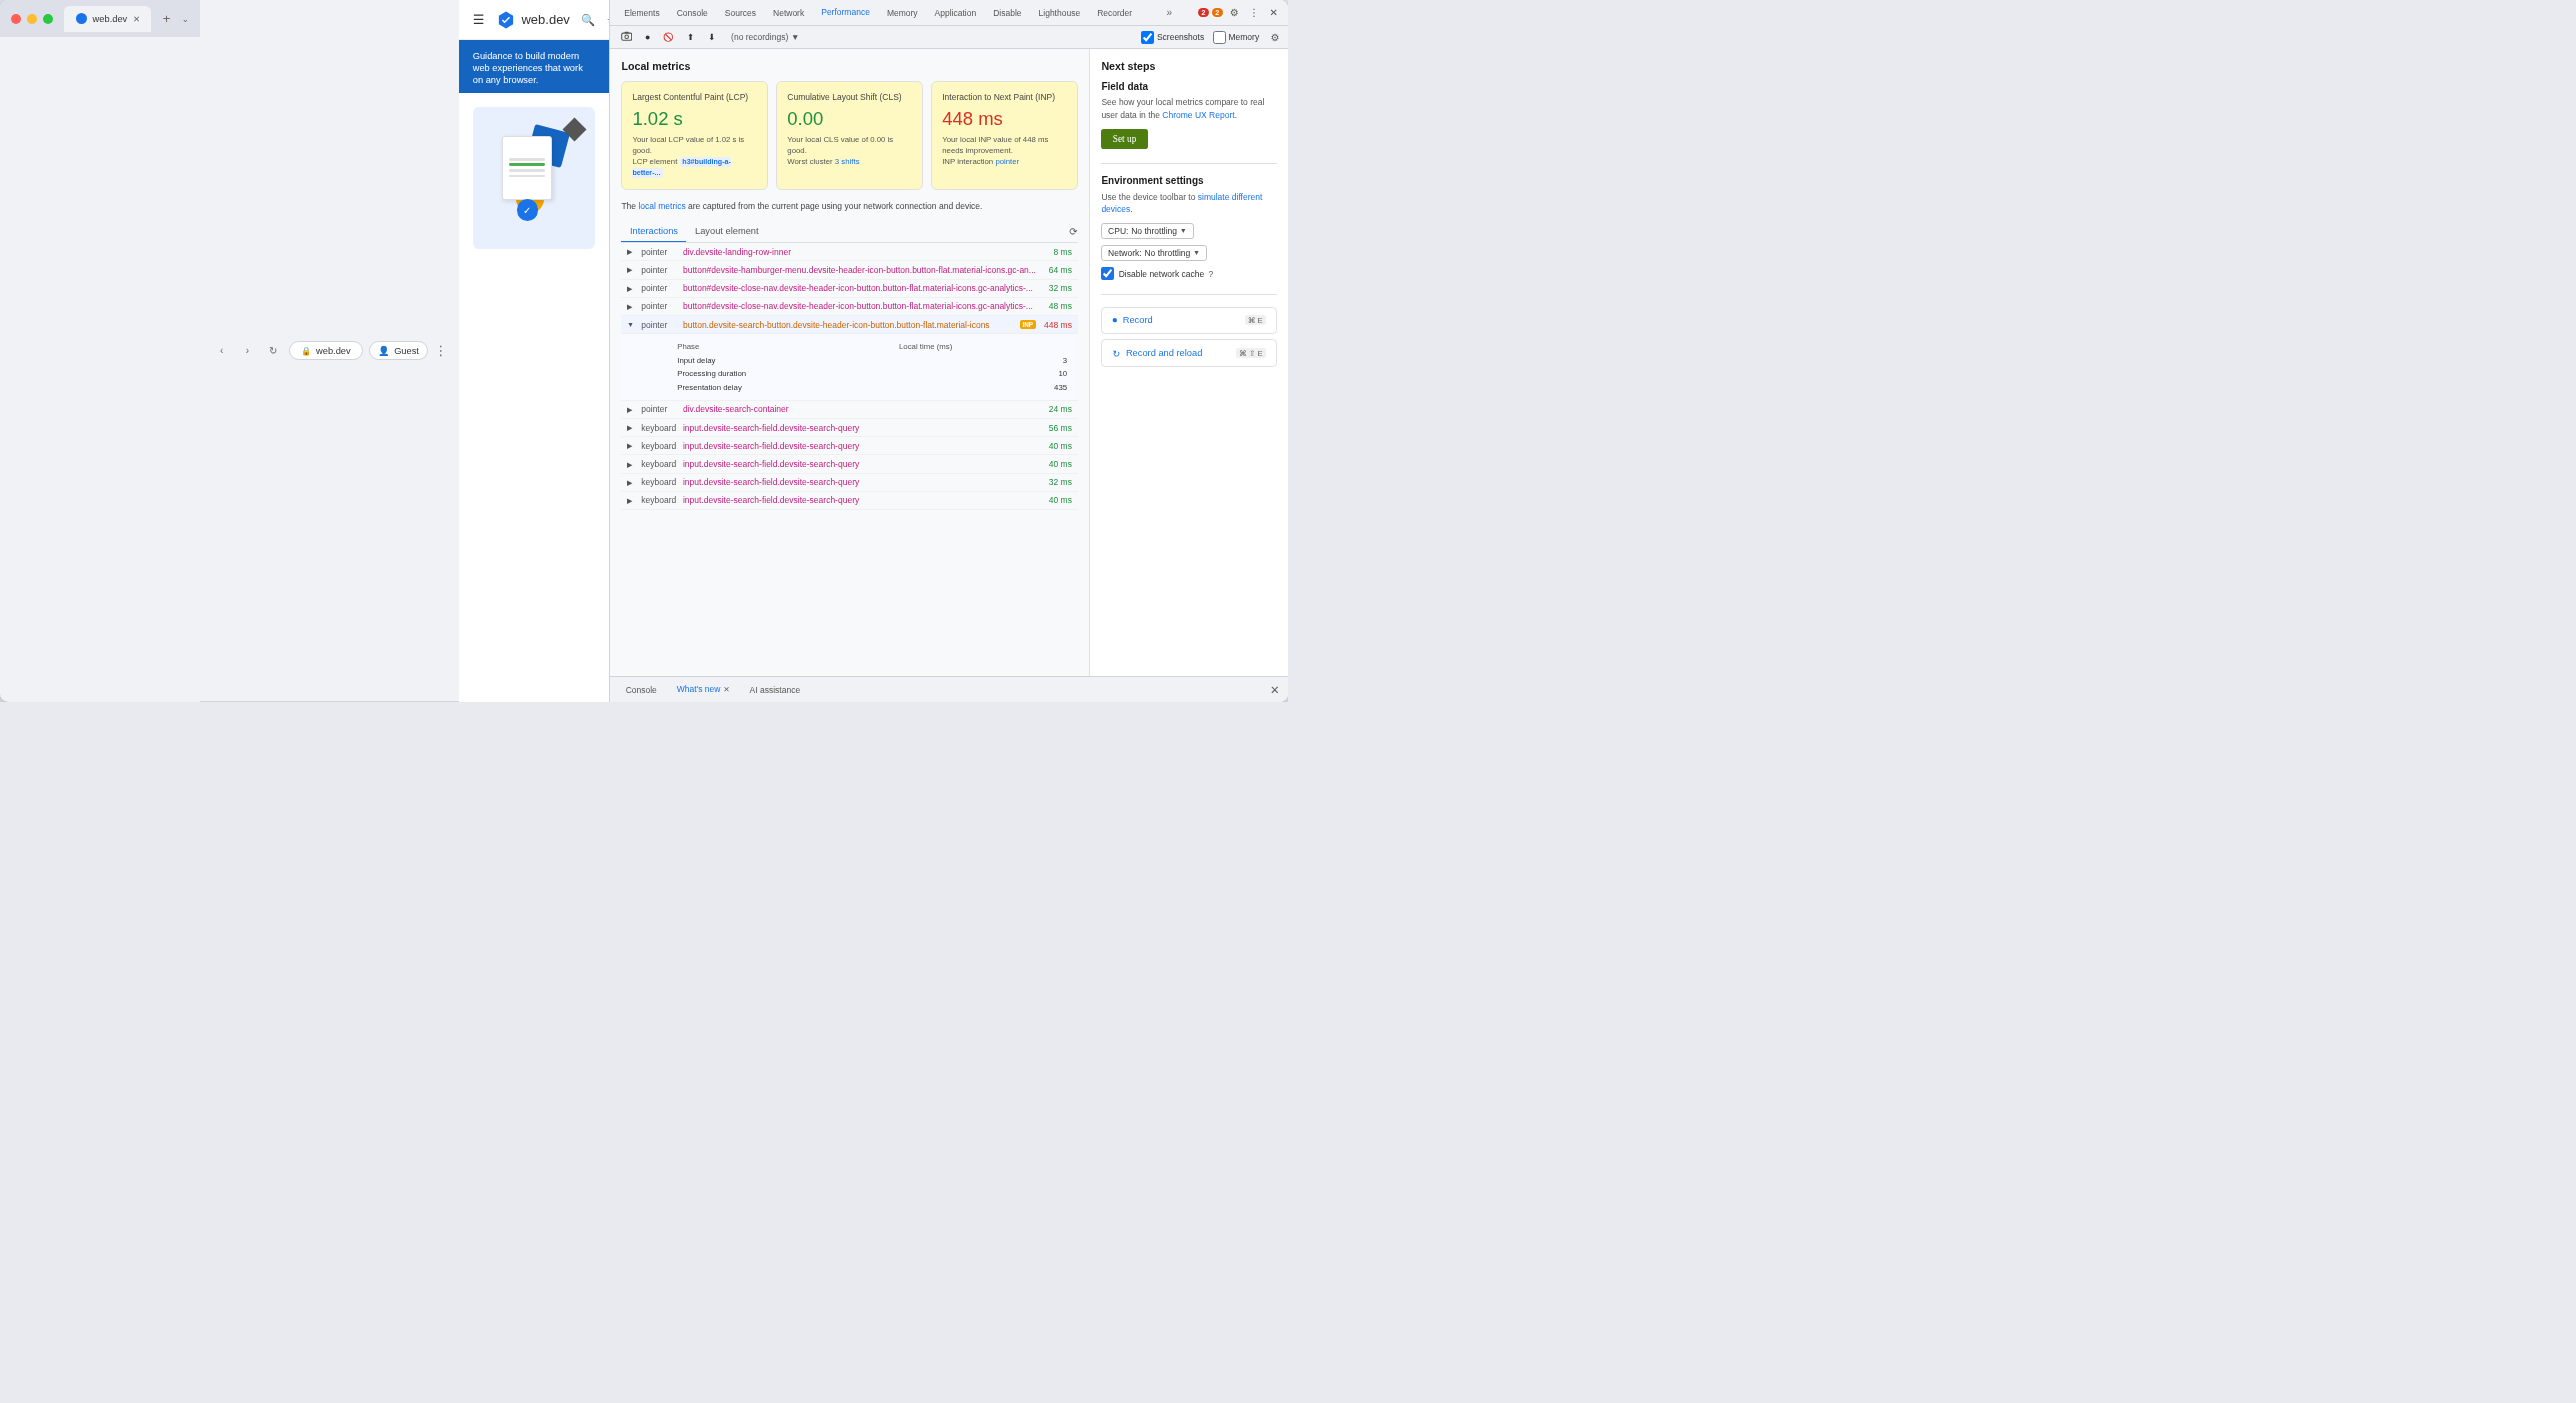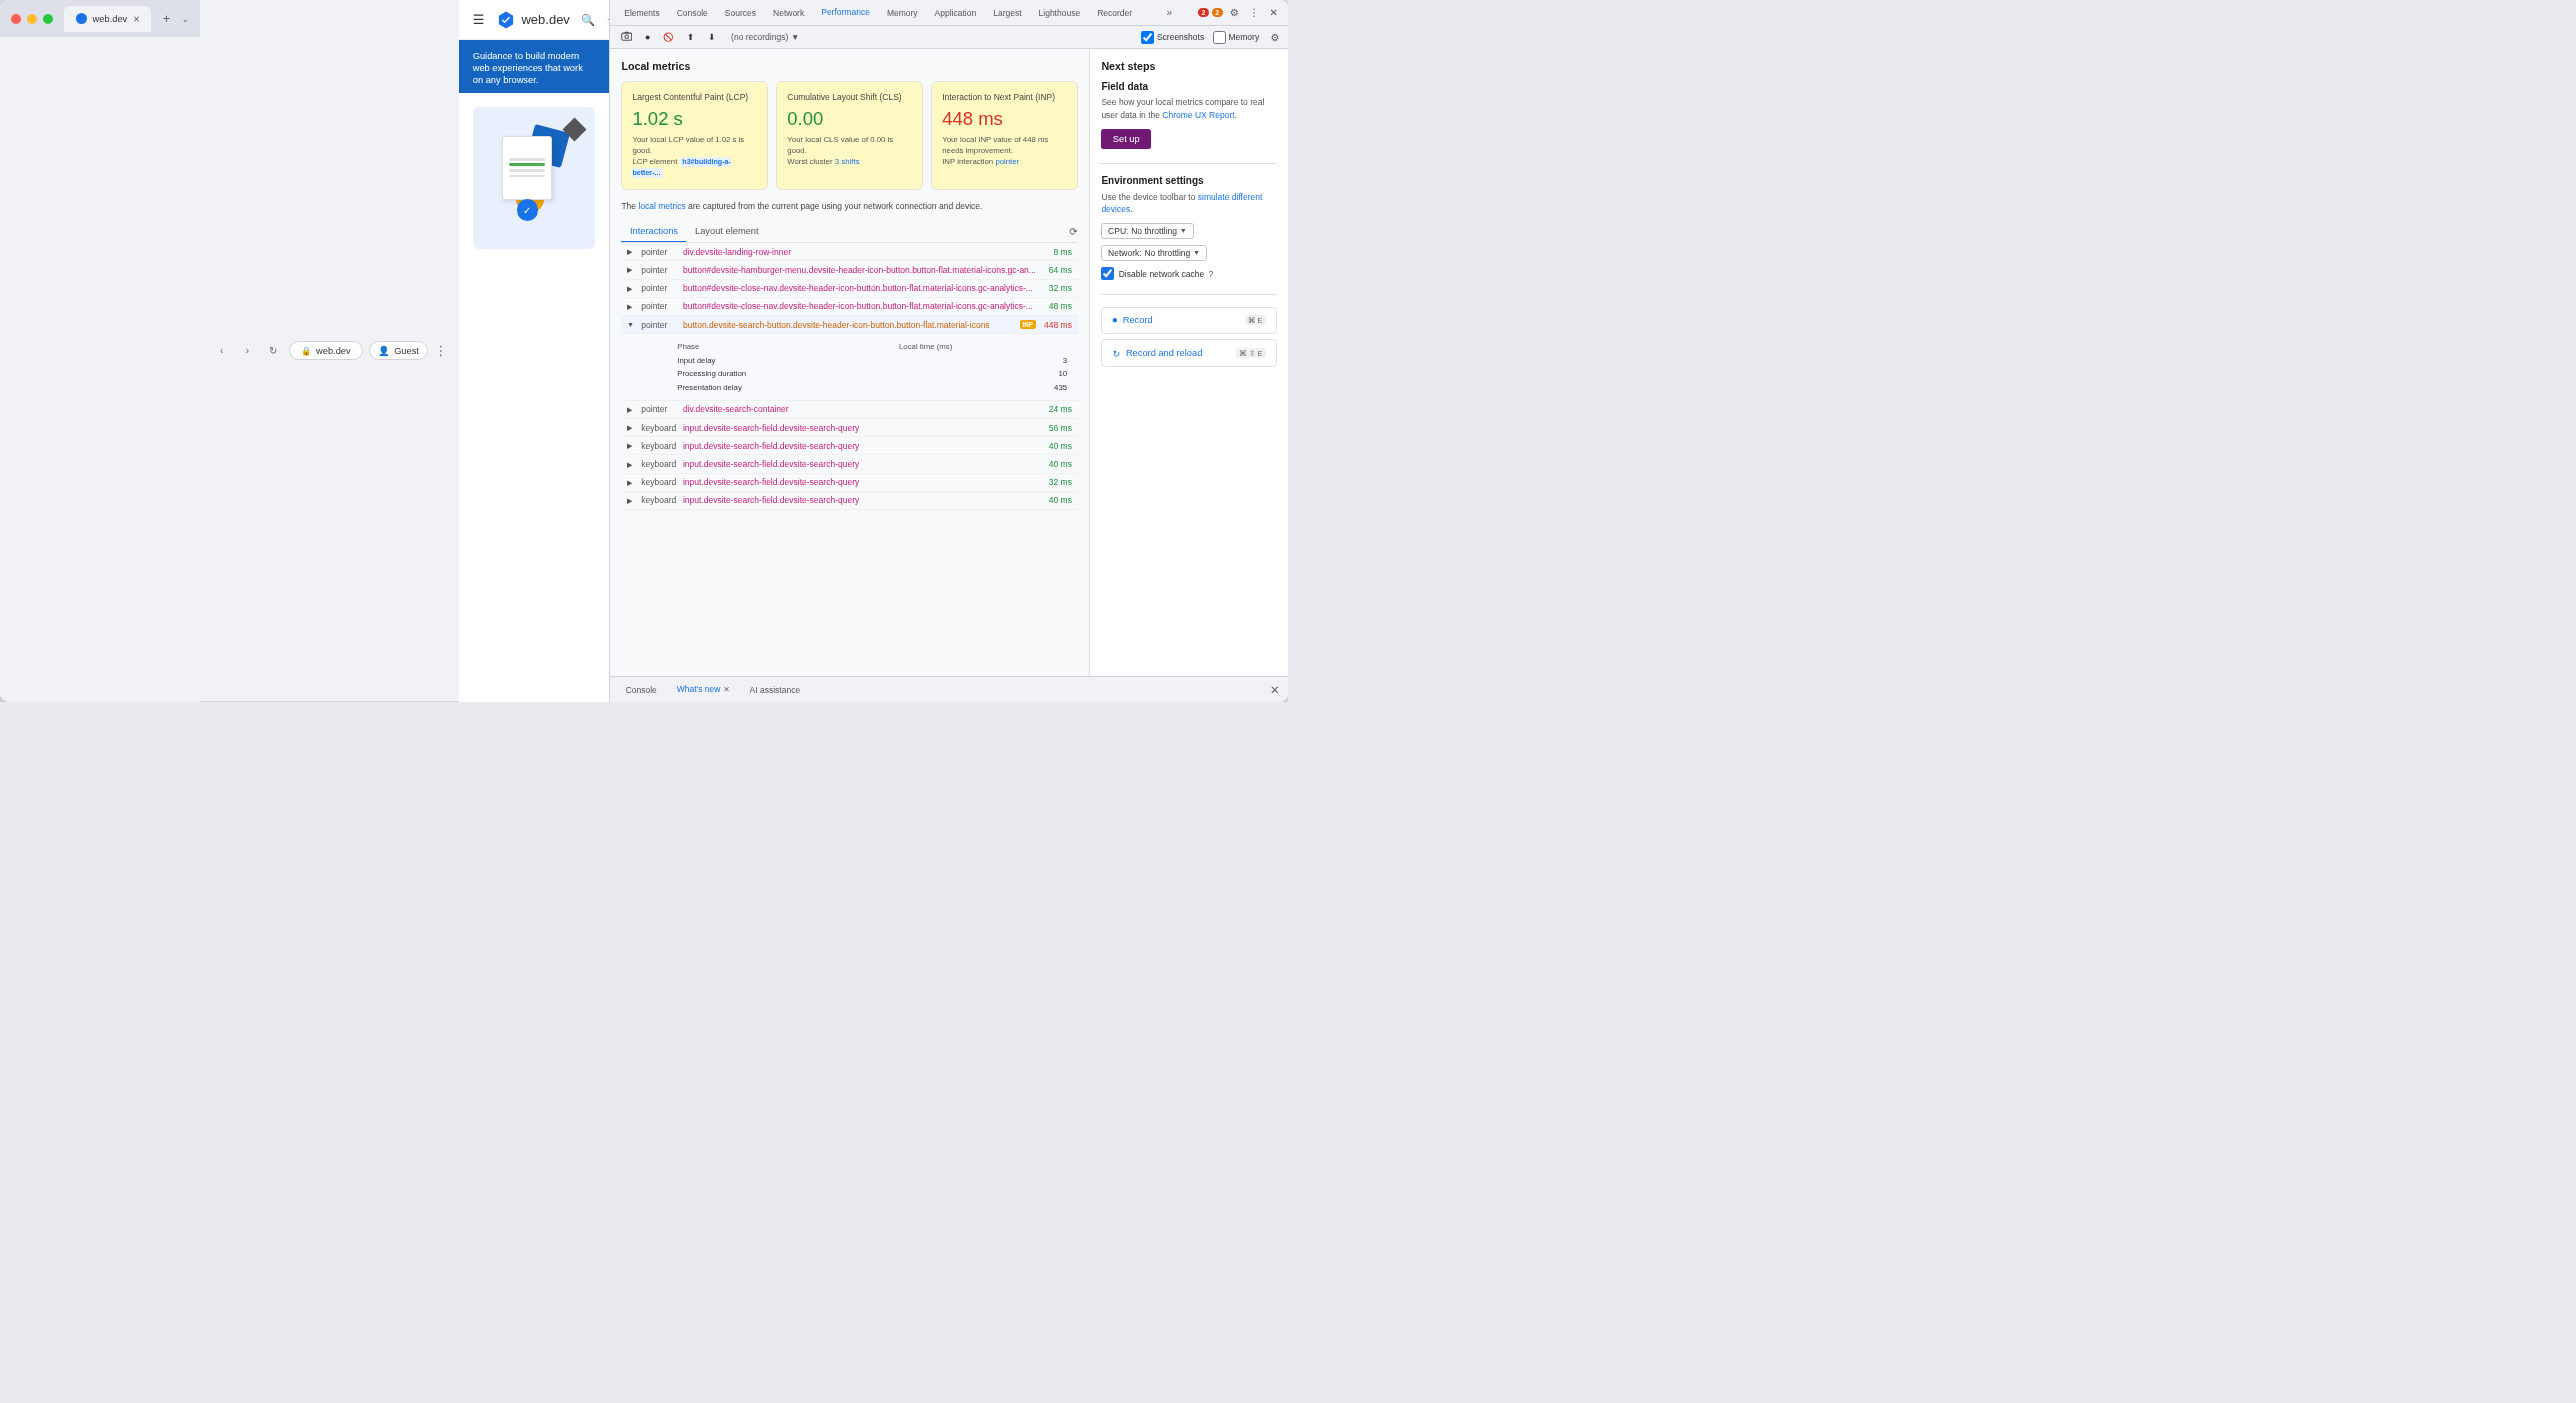--- a/index.html
+++ b/index.html
@@ -111,21 +111,21 @@
     .phase-table { width: 100%; }
     .phase-table th { text-align: left; color: #555; font-weight: 500; padding: 1.4px 2.8px; font-size: 7.8px; }
     .phase-table td { padding: 1.4px 2.8px; font-size: 7.8px; color: #333; }
     .phase-table td.right { text-align: right; }
 
     
     .sidebar-section { margin-bottom: 14.2px; }
     .sidebar-section-title { font-size: 10px; font-weight: 600; color: #1a1a1a; margin-bottom: 4.3px; }
     .sidebar-desc { font-size: 8.5px; color: #555; line-height: 1.5; margin-bottom: 7.1px; }
     .sidebar-link { color: #1a73e8; text-decoration: none; font-size: 8.5px; }
-    .setup-btn { background: #701a75; color: white; border: none; border-radius: 2.8px; padding: 5px 11.4px; font-size: 9.3px; cursor: pointer; font-weight: 500; display: block; margin-top: 5.7px; }
+    .setup-btn { background: #4d7c0f; color: white; border: none; border-radius: 2.8px; padding: 5px 11.4px; font-size: 9.3px; cursor: pointer; font-weight: 500; display: block; margin-top: 5.7px; font-family: Liberation Serif, serif; }
     .divider { border: none; border-top: 0.7px solid #e0e0e0; margin: 11.4px 0; }
     .cpu-select, .network-select { display: flex; align-items: center; gap: 5.7px; margin-bottom: 5.7px; }
     .select-box { border: 0.7px solid #c0c3ca; border-radius: 2.8px; padding: 2.1px 5.7px; font-size: 8.5px; color: #333; background: white; cursor: pointer; display: flex; align-items: center; gap: 2.8px; }
     .select-box .chevron { color: #555; font-size: 7.1px; }
     .disable-cache-row { display: flex; align-items: center; gap: 4.3px; font-size: 8.5px; color: #333; margin-top: 5.7px; }
     .disable-cache-row input[type=checkbox] { cursor: pointer; accent-color: #1a73e8; }
     .help-icon { color: #555; font-size: 8.5px; cursor: pointer; }
     .record-btn { display: flex; align-items: center; justify-content: space-between; padding: 7.1px 10px; border: 0.7px solid #e0e0e0; border-radius: 4.3px; cursor: pointer; margin-bottom: 5.7px; background: white; width: 100%; }
     .record-btn-left { display: flex; align-items: center; gap: 5.7px; font-size: 9.3px; color: #1a73e8; font-weight: 500; }
     .record-btn-shortcut { font-size: 7.8px; color: #666; background: #f0f0f0; border-radius: 2.1px; padding: 0.7px 2.8px; }
@@ -235,21 +235,21 @@
     <div class="devtools">
 
       <div class="devtools-tabs">
         <div class="dt-tab">Elements</div>
         <div class="dt-tab">Console</div>
         <div class="dt-tab">Sources</div>
         <div class="dt-tab">Network</div>
         <div class="dt-tab active">Performance</div>
         <div class="dt-tab">Memory</div>
         <div class="dt-tab">Application</div>
-        <div class="dt-tab">Largest</div>
+        <div class="dt-tab">Disable</div>
         <div class="dt-tab">Lighthouse</div>
         <div class="dt-tab">Recorder</div>
         <div class="dt-tab-more">»</div>
         <div class="dt-icons">
           <span class="error-badge">2</span>
           <span class="warn-badge">2</span>
           <span class="dt-icon-btn">⚙</span>
           <span class="dt-icon-btn">⋮</span>
           <span class="dt-icon-btn">✕</span>
         </div>

